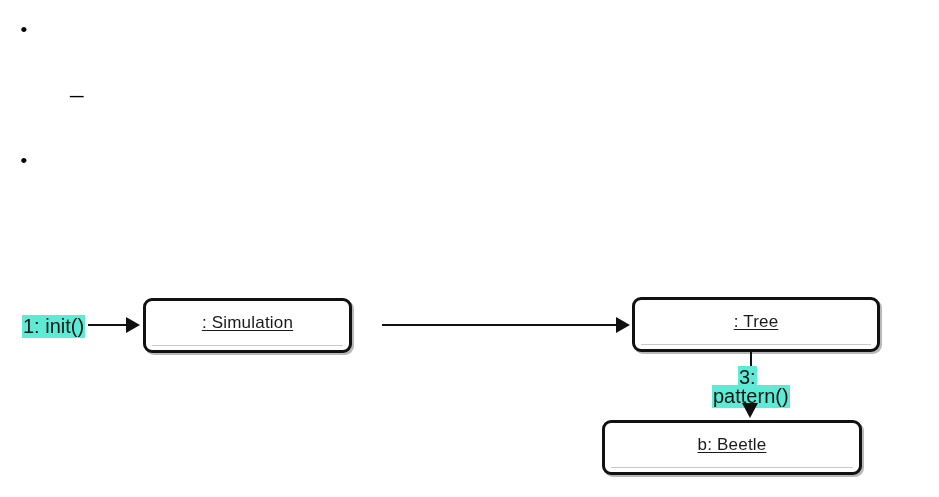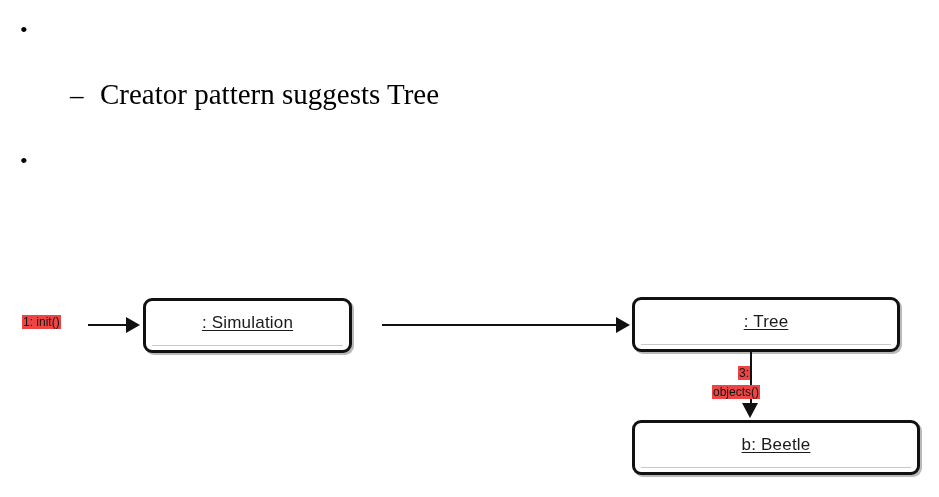--- a/index.html
+++ b/index.html
@@ -83,22 +83,22 @@
     letter-spacing: 0.2px;
     text-decoration: underline;
     text-underline-offset: 2px;
     color: #1a1a1a;
     white-space: nowrap;
     position: relative;
     top: -3px;
   }
 
   #obj-simulation { left: 143px; top: 298px; width: 209px; height: 55px; }
-  #obj-tree       { left: 632px; top: 297px; width: 268px; height: 55px; }
-  #obj-beetle     { left: 632px; top: 420px; width: 288px; height: 55px; }
+  #obj-tree       { left: 632px; top: 297px; width: 248px; height: 55px; }
+  #obj-beetle     { left: 602px; top: 420px; width: 260px; height: 55px; }
 
   
   .link-line-h {
     position: absolute;
     height: 0;
     border-top: 2px solid #111111;
   }
   .link-line-v {
     position: absolute;
     width: 0;
@@ -114,24 +114,24 @@
   .arrow-down {
     position: absolute;
     width: 0; height: 0;
     border-left: 8px solid transparent;
     border-right: 8px solid transparent;
     border-top: 15px solid #111111;
   }
   .msg-label {
     position: absolute;
     font-family: "Liberation Sans", "DejaVu Sans", sans-serif;
-    font-size: 12px;
+    font-size: 20px;
     color: #151515;
     white-space: nowrap;
-    background: #ef4444;
+    background: #5eead4;
     padding: 0 1px;
   }
 
   #link1-line  { left: 88px;  top: 324px; width: 40px; }
   #link1-head  { left: 126px; top: 317px; }
   #msg-1       { left: 22px;  top: 315px; }
 
   #link2-line  { left: 382px; top: 324px; width: 236px; }
   #link2-head  { left: 616px; top: 317px; }
   #msg-2       { left: 440px; top: 315px; }
@@ -143,21 +143,20 @@
 </style>
 </head>
 <body>
 
 <div class="bullet-line bullet-l1" id="bullet-who">
   <span class="marker">•</span>
 </div>
 
 <div class="bullet-line bullet-l2" id="bullet-creator">
   <span class="marker">–</span>
-  <span class="btext">Creator pattern suggests Tree</span>
 </div>
 
 <div class="bullet-line bullet-l1" id="bullet-diagram">
   <span class="marker">•</span>
 </div>
 
 <div id="diagram">
 
   <div class="msg-label" id="msg-1">1: init()</div>
   <div class="link-line-h" id="link1-line"></div>
@@ -171,21 +170,21 @@
   <div class="link-line-h" id="link2-line"></div>
   <div class="arrow-right" id="link2-head"></div>
 
   <div class="uml-object" id="obj-tree">
     <span class="obj-label">: Tree</span>
     <span class="inner-rule"></span>
   </div>
 
   <div class="link-line-v" id="link3-line"></div>
   <div class="msg-label" id="msg-3a">3:</div>
-  <div class="msg-label" id="msg-3b">objects()</div>
+  <div class="msg-label" id="msg-3b">pattern()</div>
   <div class="arrow-down" id="link3-head"></div>
 
   <div class="uml-object" id="obj-beetle">
     <span class="obj-label">b: Beetle</span>
     <span class="inner-rule"></span>
   </div>
 
 </div>
 
 </body></html>

